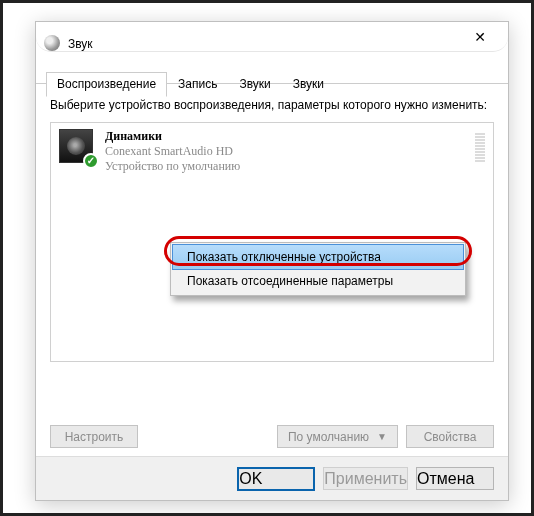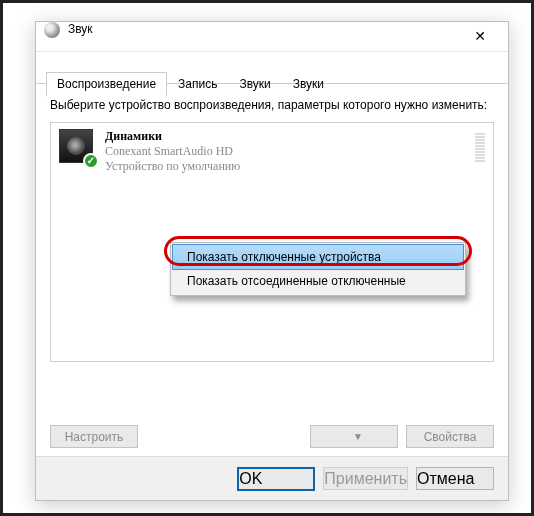--- a/index.html
+++ b/index.html
@@ -21,23 +21,24 @@
     top: 18px;
     width: 474px;
     height: 480px;
     background: #fff;
     border: 1px solid #bfbfbf;
     box-shadow: 0 4px 20px rgba(0,0,0,.2);
   }
   .titlebar {
     height: 30px;
     display: flex;
-    align-items: flex-start;
+    align-items: flex-end;
     padding: 0 8px;
     border-bottom: 1px solid #e6e6e6;
+    border-radius: 15px;
   }
   .title-icon {
     width: 16px; height: 16px;
     border-radius: 50%;
     background: radial-gradient(circle at 35% 35%, #eee 20%, #999 60%, #666);
     margin-right: 8px;
   }
   .title-text { flex: 1; font-size: 12px; }
   .close-btn {
     width: 40px; height: 28px;
@@ -218,20 +219,21 @@
         </div>
       </div>
     </div>
   </div>
 
   <div class="bottom-row">
     <div class="bottom-button left">
       <span>Настроить</span>
     </div>
     <div class="bottom-button">
+      <span>По умолчанию</span>
       <span class="arrow">▼</span>
     </div>
     <div class="bottom-button">
       <span>Свойства</span>
     </div>
   </div>
 
   <div class="dialog-buttons">
     <div class="dlg-btn primary">
       <span>OK</span>
@@ -242,19 +244,19 @@
     <div class="dlg-btn">
       <span>Отмена</span>
     </div>
   </div>
 
   <div class="context-menu">
     <div class="menu-item highlight">
       <span>Показать отключенные устройства</span>
     </div>
     <div class="menu-item">
-      <span>Показать отсоединенные отключенные</span>
+      <span>Показать отсоединенные параметры</span>
     </div>
   </div>
 
   <div class="red-ring"></div>
 
 </div>
 
 </body></html>

